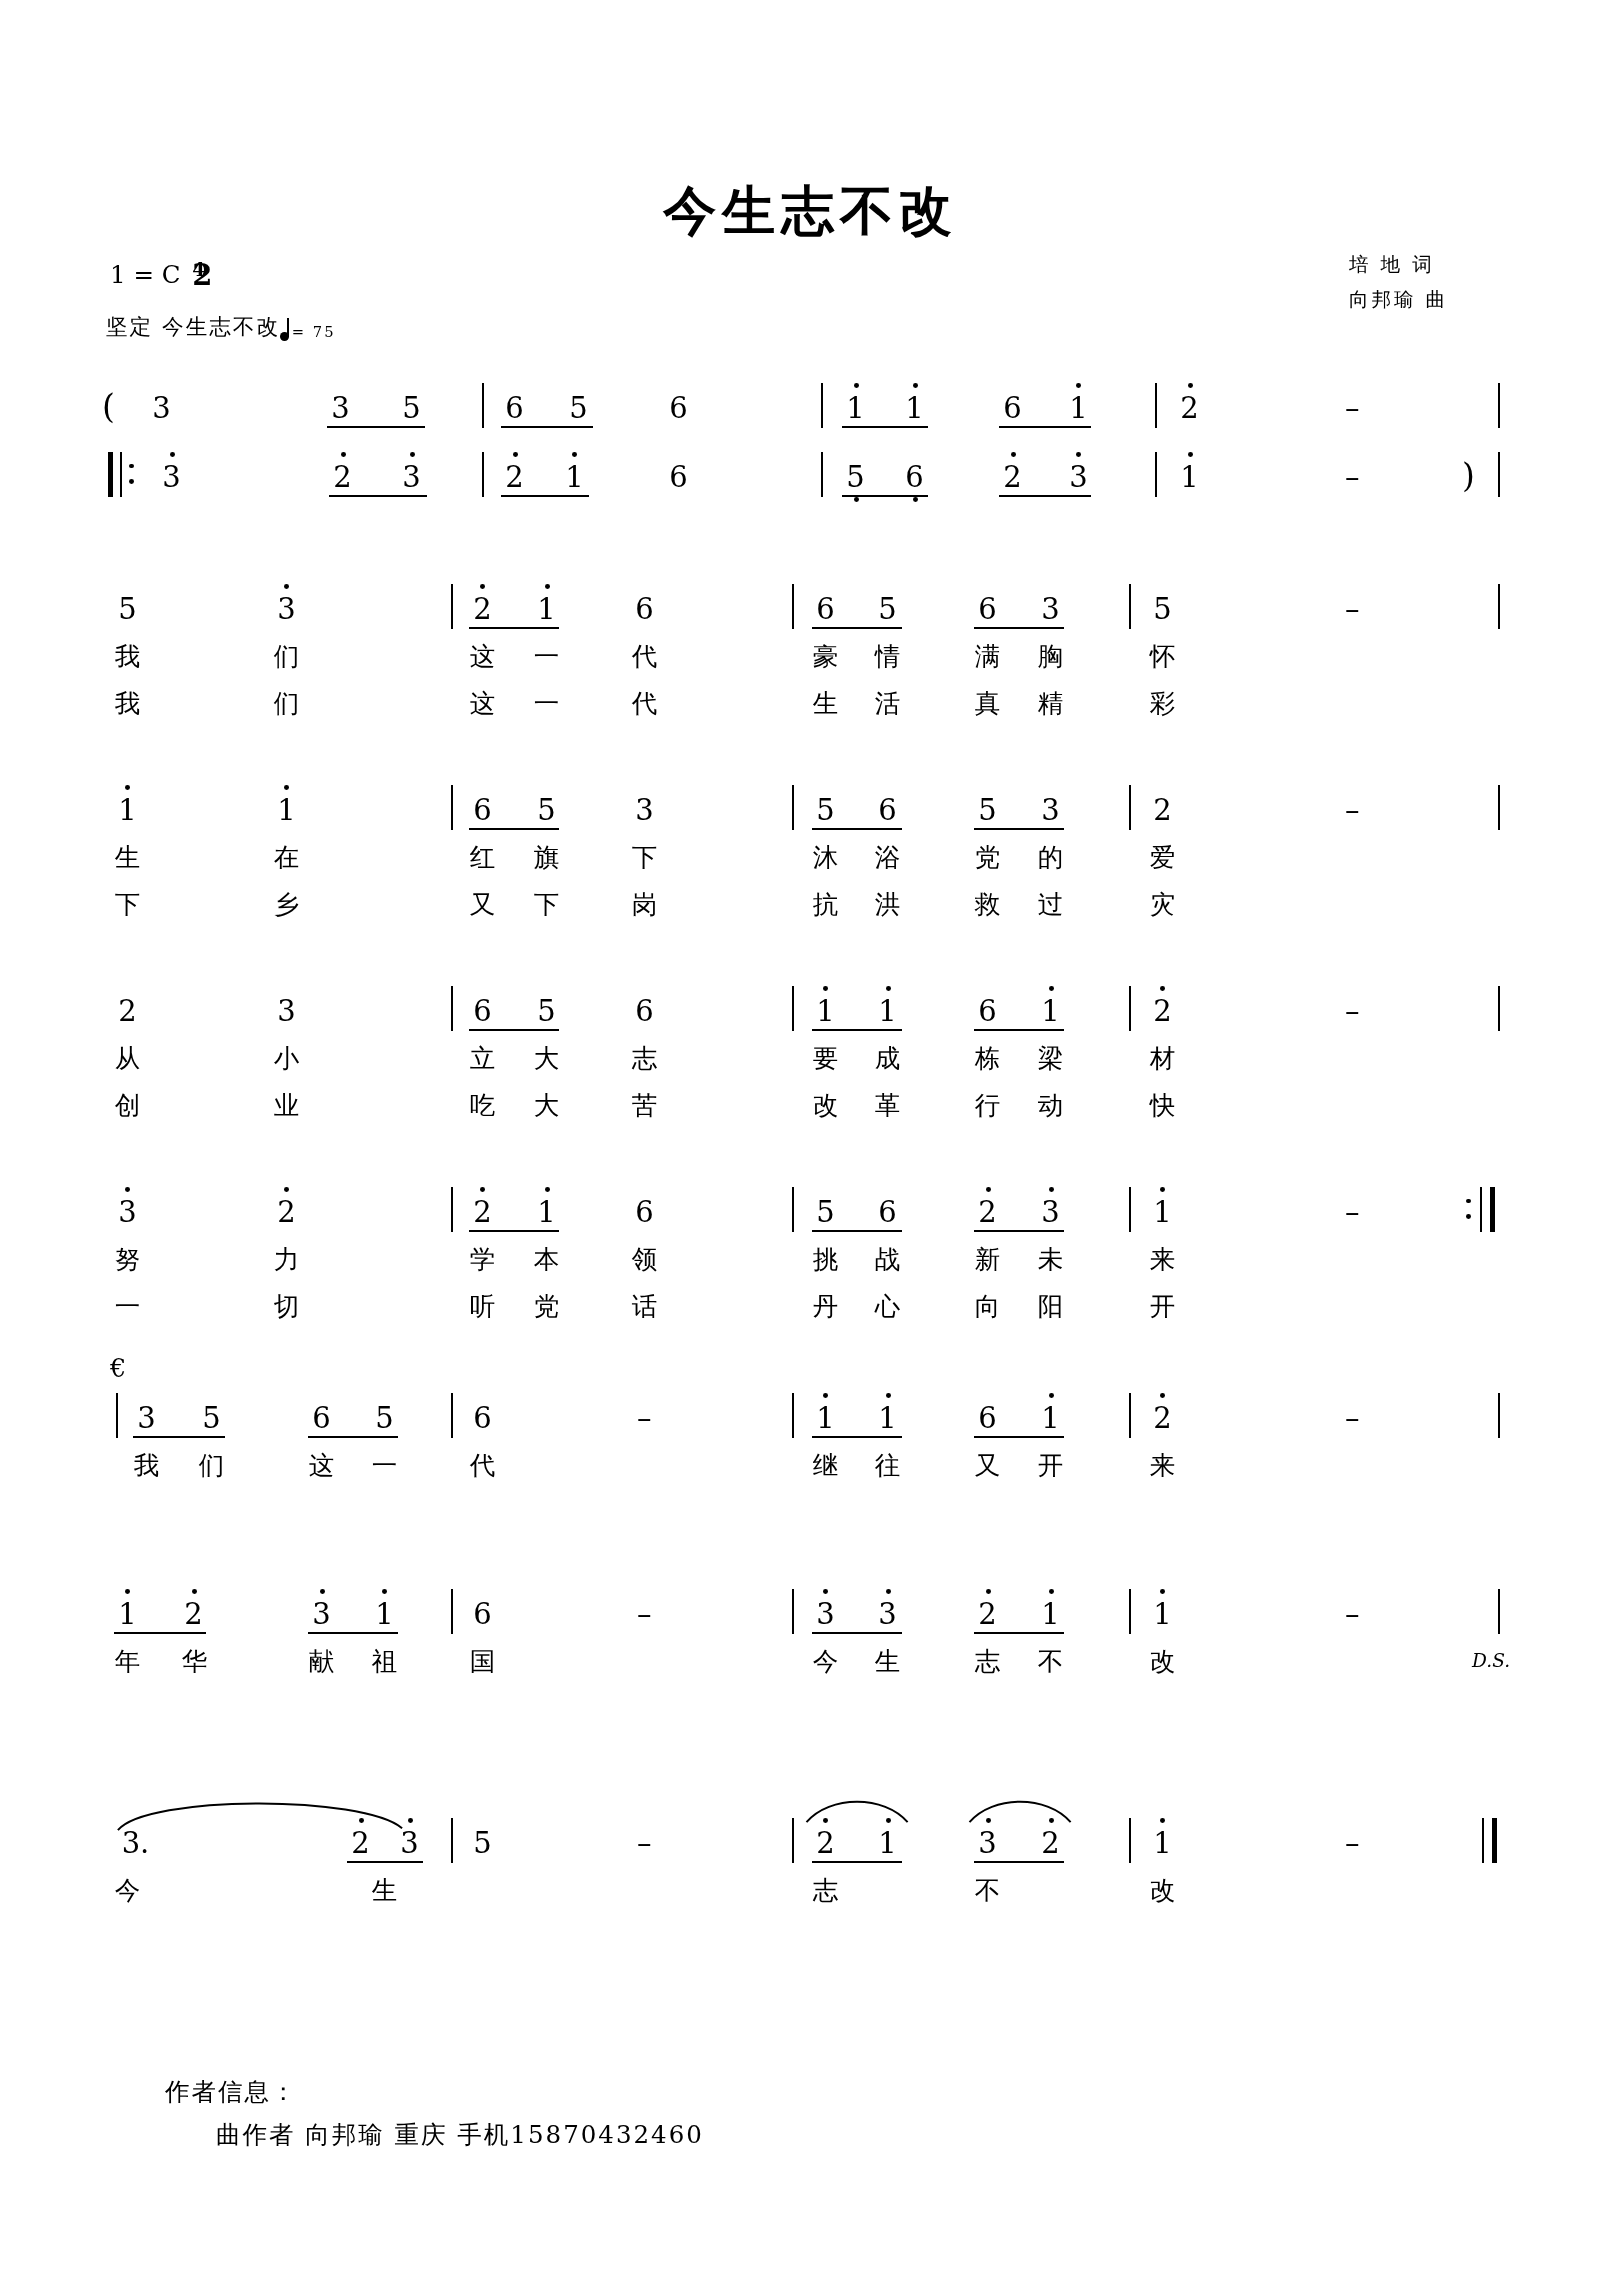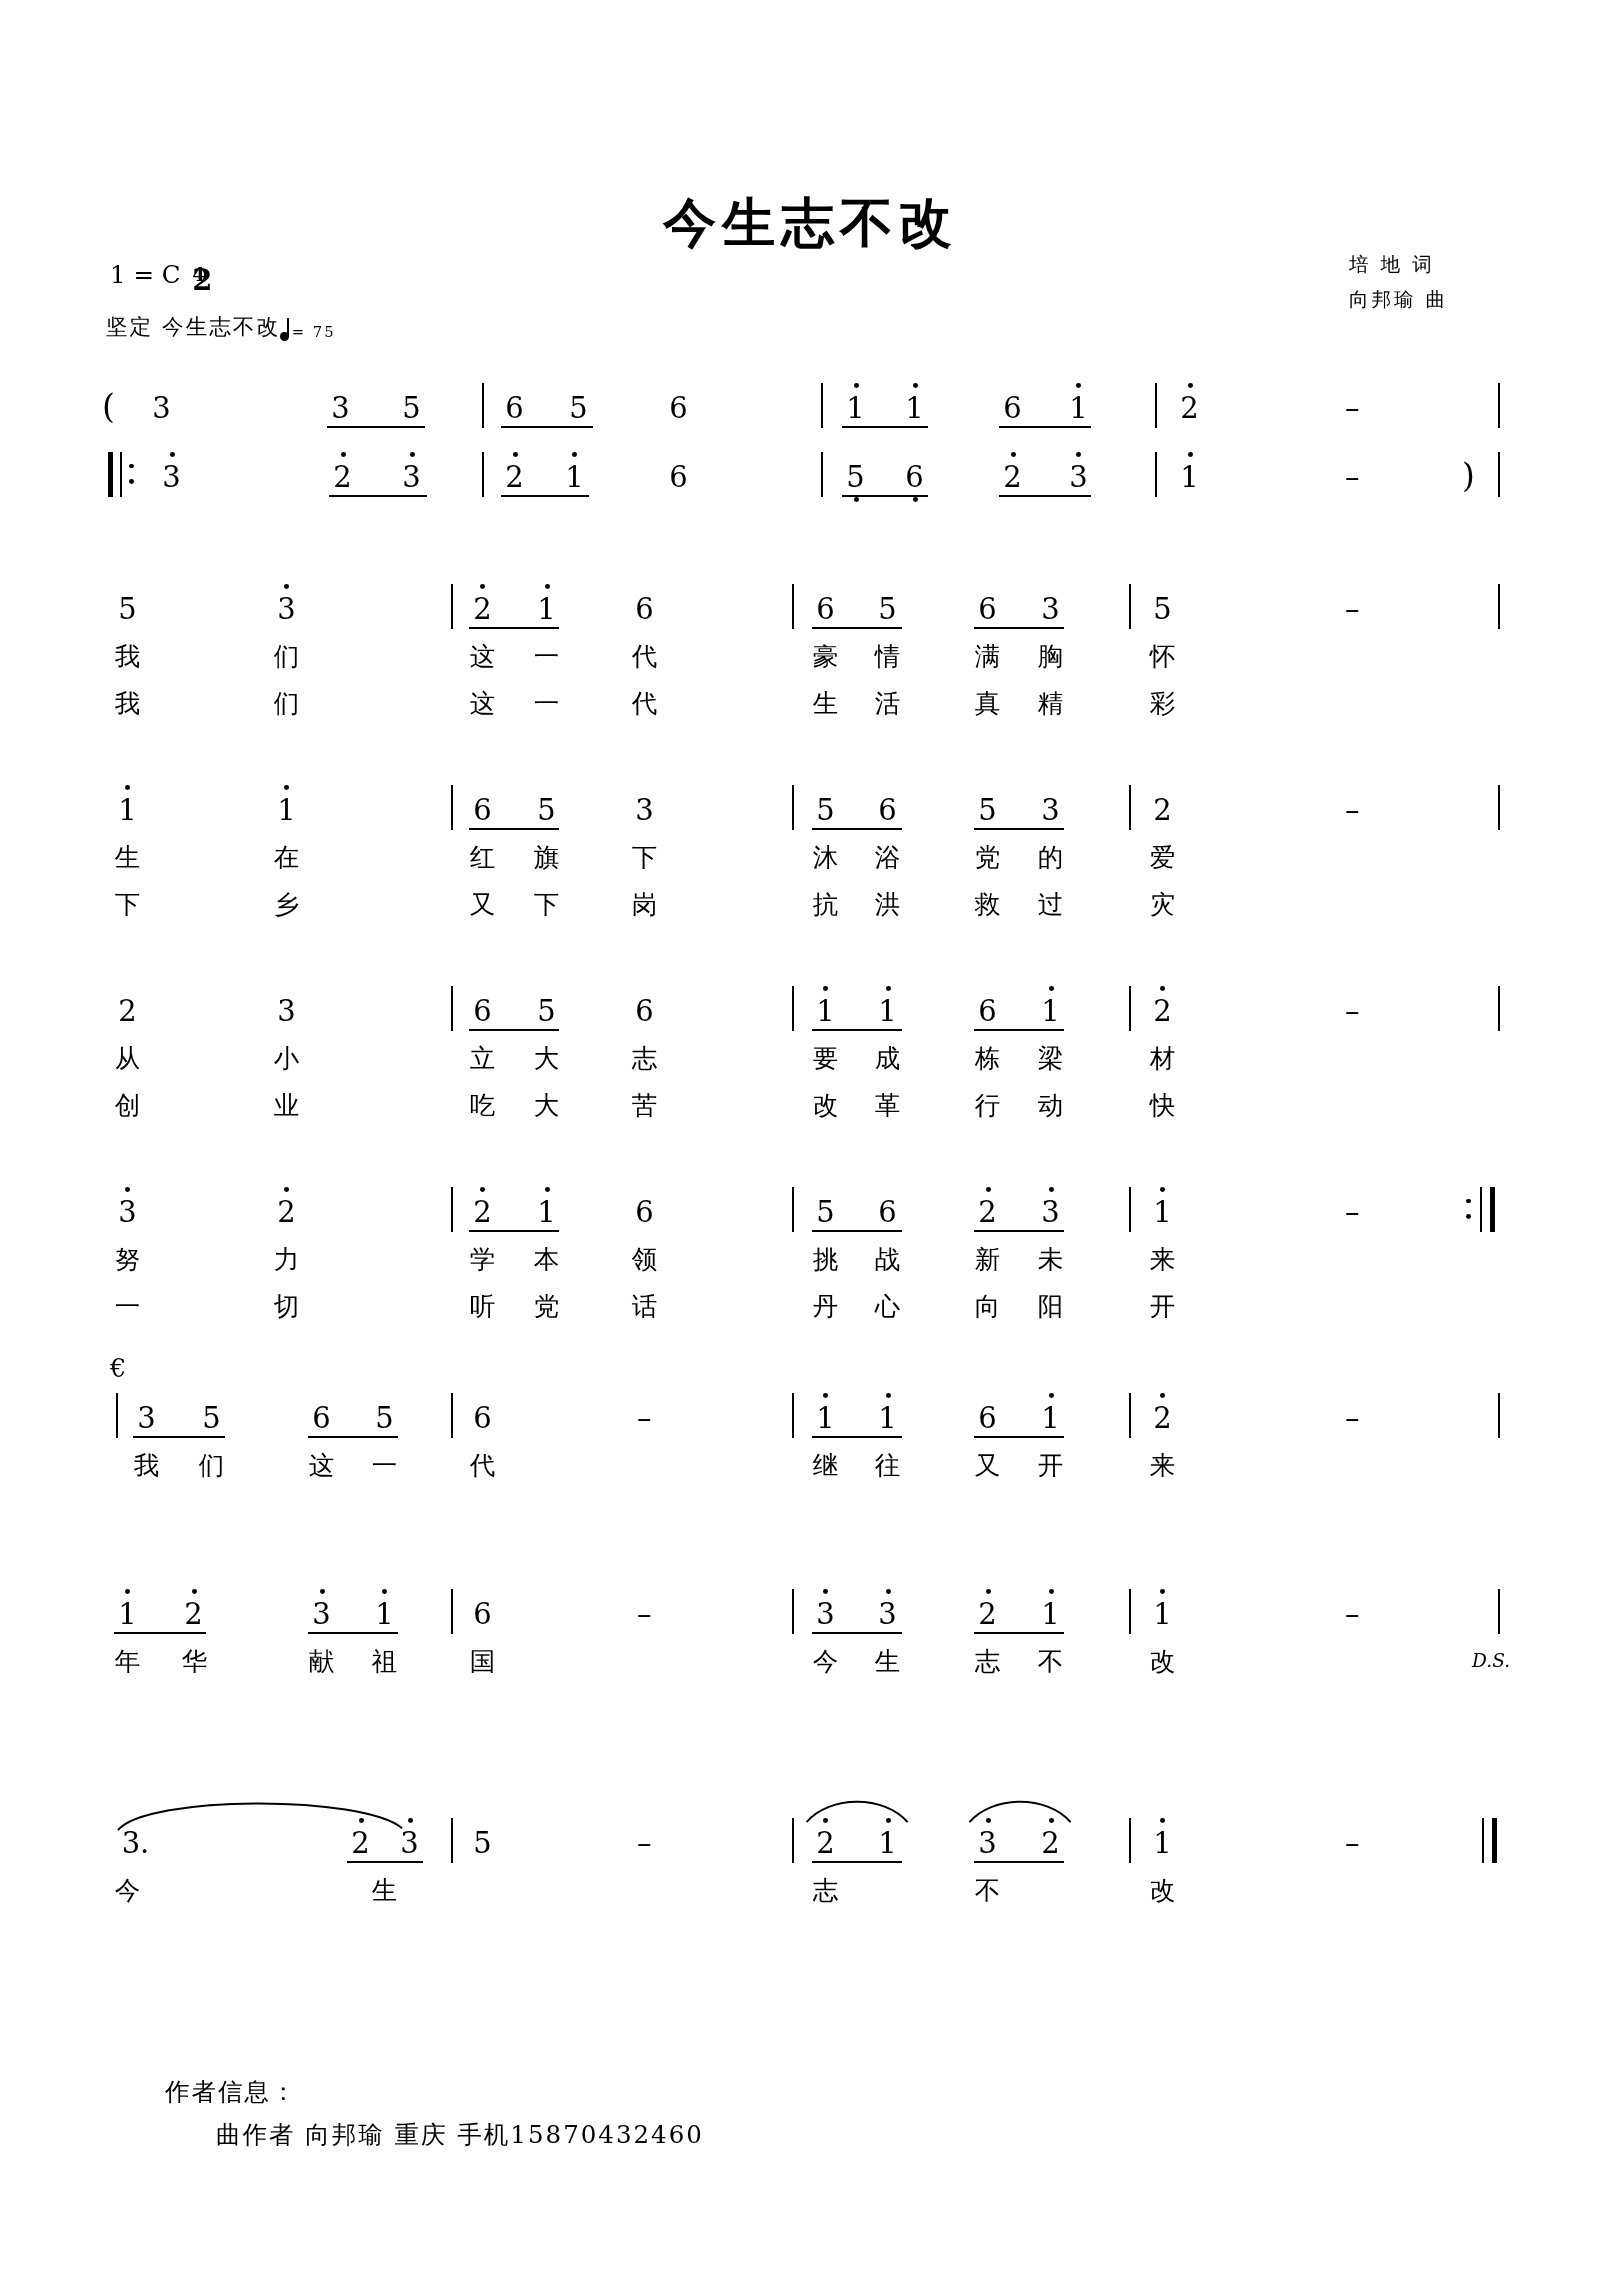--- a/index.html
+++ b/index.html
@@ -17,21 +17,21 @@
   }
   .sheet {
     position: relative;
     width: 1621px;
     height: 2293px;
   }
 
   
   .title {
     position: absolute;
-    top: 188px;
+    top: 176px;
     left: 0;
     width: 1621px;
     text-align: center;
     font-family: "DejaVu Serif", "Liberation Serif", serif;
     font-size: 53px;
     font-weight: bold;
     letter-spacing: 5.9px;
   }
   .credits {
     position: absolute;
@@ -43,21 +43,21 @@
     line-height: 35px;
     letter-spacing: 2.9px;
   }
   .key-sig {
     position: absolute;
     top: 260px;
     left: 110px;
     font-family: "DejaVu Serif", "Liberation Serif", serif;
     font-size: 24.5px;
     display: flex;
-    align-items: center;
+    align-items: flex-start;
   }
   .meter {
     display: inline-block;
     margin-left: 11.8px;
     font-size: 18.6px;
     line-height: 1.05;
     text-align: center;
     vertical-align: middle;
   }
   .meter .num { display: block; font-weight: bold; }

